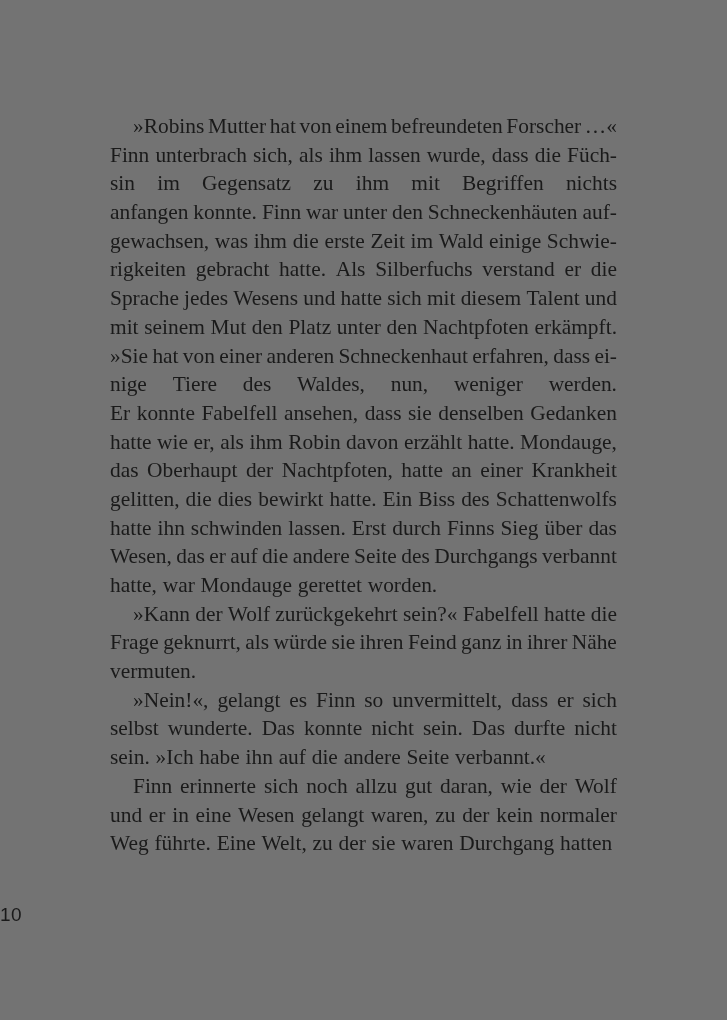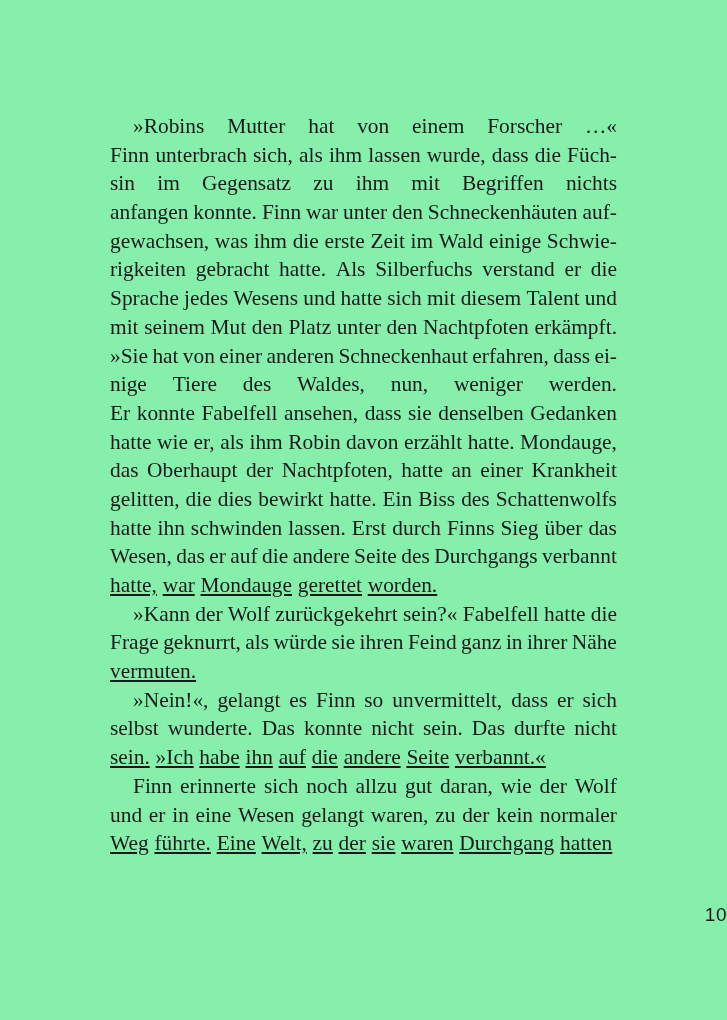--- a/index.html
+++ b/index.html
@@ -10,21 +10,21 @@
   }
   body {
     font-family: "Liberation Serif", "DejaVu Serif", serif;
     color: #1a1a1a;
   }
   .page {
     position: relative;
     width: 727px;
     height: 1020px;
     margin: 0 auto;
-    background: #86efac;
+    background: #737373;
     overflow: hidden;
     box-sizing: border-box;
   }
   .text-block {
     position: absolute;
     left: 110px;
     top: 112px;
     width: 507px;
   }
   
@@ -37,51 +37,50 @@
     white-space: pre;
     letter-spacing: 0;
   }
   
   .line.justify {
     justify-content: space-between;
   }
   
   .line.last {
     justify-content: flex-start;
-    text-decoration: underline;
   }
   .line.indent {
     padding-left: 23px;
     width: 484px;
   }
   .line .w {
     display: inline-block;
   }
   .line.last .w + .w {
     margin-left: 0.27em;
   }
   .folio {
     position: absolute;
     left: 0;
     top: 904px;
     width: 727px;
-    text-align: right;
+    text-align: left;
     font-family: "Liberation Sans", "DejaVu Sans", sans-serif;
     font-size: 19px;
     color: #1a1a1a;
     letter-spacing: 0.5px;
   }
 </style>
 </head>
 <body>
 
 <div class="page">
 
   <div class="text-block">
-      <div class="line justify indent"><span class="w">»Robins</span><span class="w">Mutter</span><span class="w">hat</span><span class="w">von</span><span class="w">einem</span><span class="w">Forscher</span><span class="w">…«</span></div>
+      <div class="line justify indent"><span class="w">»Robins</span><span class="w">Mutter</span><span class="w">hat</span><span class="w">von</span><span class="w">einem</span><span class="w">befreundeten</span><span class="w">Forscher</span><span class="w">…«</span></div>
       <div class="line justify"><span class="w">Finn</span><span class="w">unterbrach</span><span class="w">sich,</span><span class="w">als</span><span class="w">ihm</span><span class="w">lassen</span><span class="w">wurde,</span><span class="w">dass</span><span class="w">die</span><span class="w">Füch-</span></div>
       <div class="line justify"><span class="w">sin</span><span class="w">im</span><span class="w">Gegensatz</span><span class="w">zu</span><span class="w">ihm</span><span class="w">mit</span><span class="w">Begriffen</span><span class="w">nichts</span></div>
       <div class="line justify"><span class="w">anfangen</span><span class="w">konnte.</span><span class="w">Finn</span><span class="w">war</span><span class="w">unter</span><span class="w">den</span><span class="w">Schneckenhäuten</span><span class="w">auf-</span></div>
       <div class="line justify"><span class="w">gewachsen,</span><span class="w">was</span><span class="w">ihm</span><span class="w">die</span><span class="w">erste</span><span class="w">Zeit</span><span class="w">im</span><span class="w">Wald</span><span class="w">einige</span><span class="w">Schwie-</span></div>
       <div class="line justify"><span class="w">rigkeiten</span><span class="w">gebracht</span><span class="w">hatte.</span><span class="w">Als</span><span class="w">Silberfuchs</span><span class="w">verstand</span><span class="w">er</span><span class="w">die</span></div>
       <div class="line justify"><span class="w">Sprache</span><span class="w">jedes</span><span class="w">Wesens</span><span class="w">und</span><span class="w">hatte</span><span class="w">sich</span><span class="w">mit</span><span class="w">diesem</span><span class="w">Talent</span><span class="w">und</span></div>
       <div class="line justify"><span class="w">mit</span><span class="w">seinem</span><span class="w">Mut</span><span class="w">den</span><span class="w">Platz</span><span class="w">unter</span><span class="w">den</span><span class="w">Nachtpfoten</span><span class="w">erkämpft.</span></div>
       <div class="line justify"><span class="w">»Sie</span><span class="w">hat</span><span class="w">von</span><span class="w">einer</span><span class="w">anderen</span><span class="w">Schneckenhaut</span><span class="w">erfahren,</span><span class="w">dass</span><span class="w">ei-</span></div>
       <div class="line justify"><span class="w">nige</span><span class="w">Tiere</span><span class="w">des</span><span class="w">Waldes,</span><span class="w">nun,</span><span class="w">weniger</span><span class="w">werden.</span></div>
       <div class="line justify"><span class="w">Er</span><span class="w">konnte</span><span class="w">Fabelfell</span><span class="w">ansehen,</span><span class="w">dass</span><span class="w">sie</span><span class="w">denselben</span><span class="w">Gedanken</span></div>

